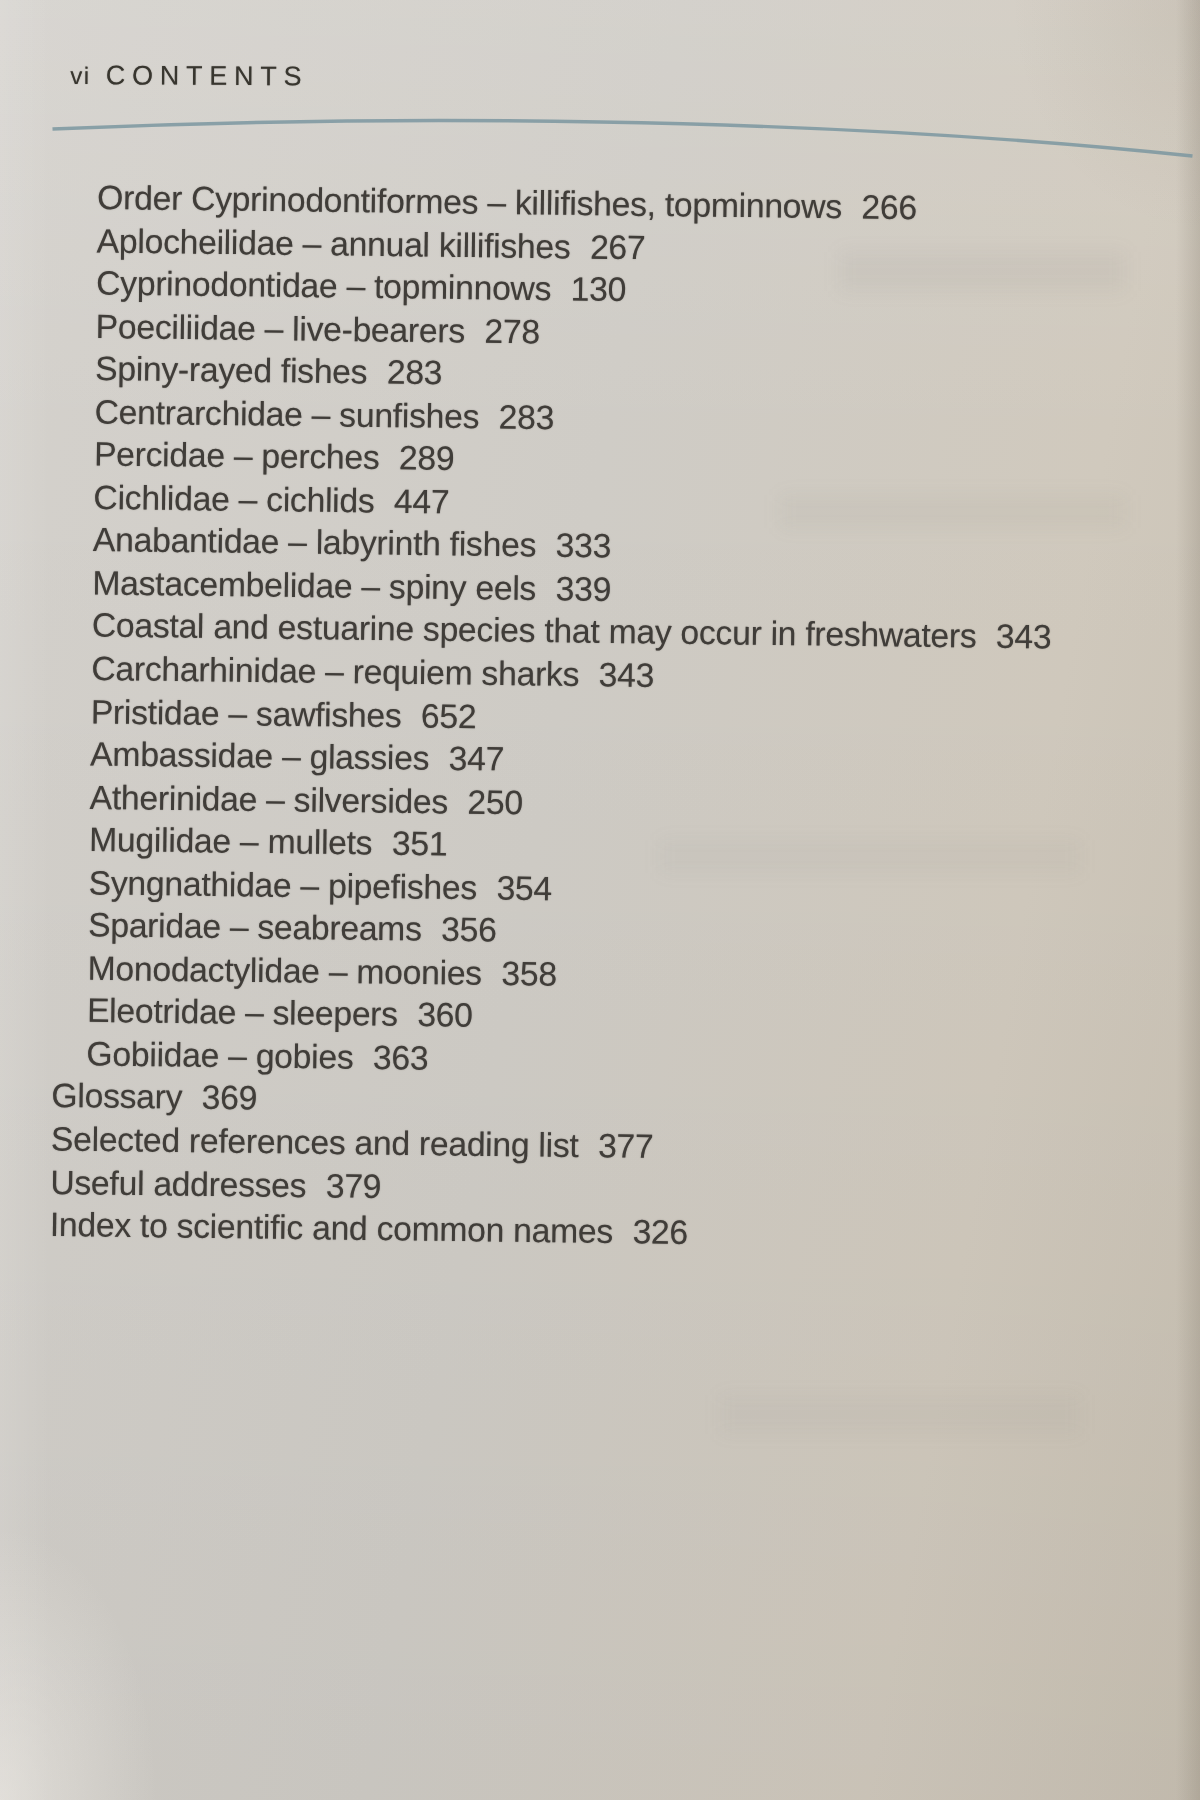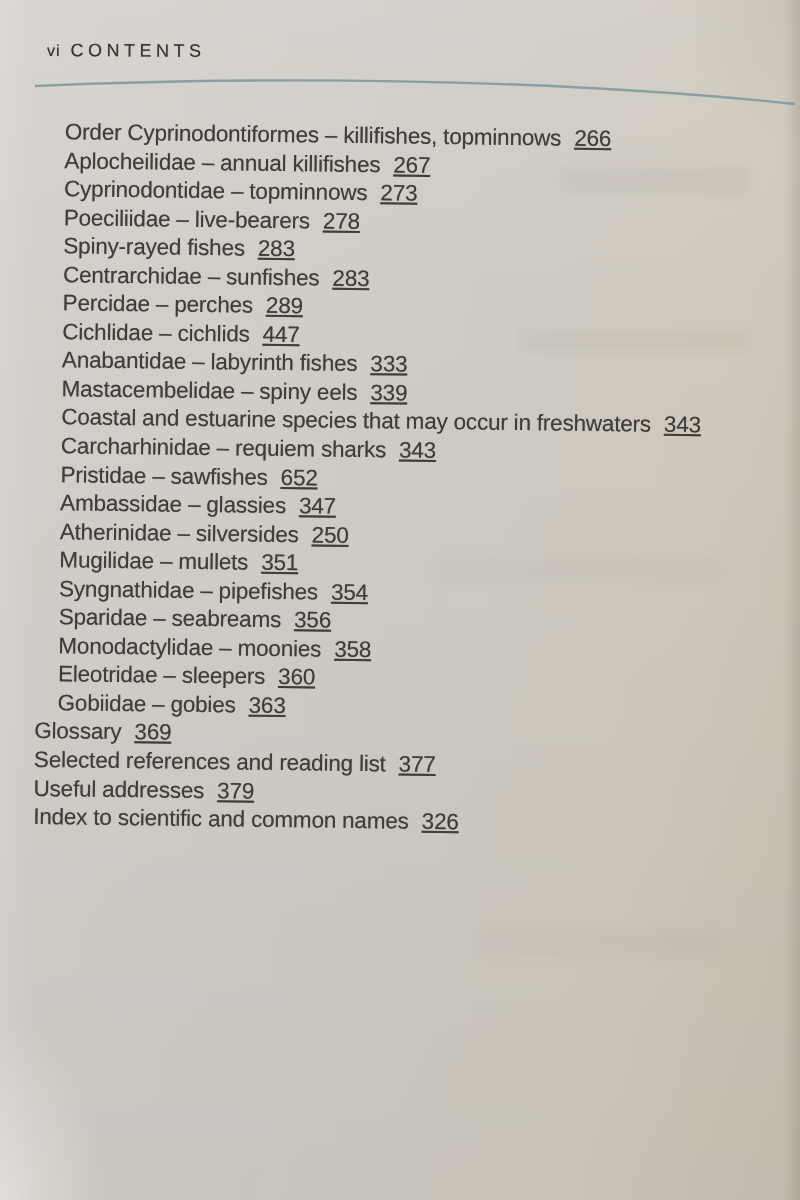--- a/index.html
+++ b/index.html
@@ -82,21 +82,21 @@
   }
   .toc-row {
     line-height: 28.55px;
     font-size: 22.5px;
     color: #403d39;
     letter-spacing: -0.2px;
     white-space: nowrap;
     text-shadow: 0 0 0.8px rgba(50,46,40,0.50);
   }
   .toc-row.indent { padding-left: 23px; }
-  .toc-page { margin-left: 13px; text-decoration: underline; }
+  .toc-page { margin-left: 13px; }
 </style>
 </head>
 <body>
 
 <div class="page">
 
   <div class="gutter-light-left"></div>
   <div class="edge-shade-right"></div>
   <div class="corner-shade-topright"></div>
   <div class="curl-highlight-bottomleft"></div>
@@ -109,21 +109,21 @@
     <span class="folio">vi</span><span class="head-title">CONTENTS</span>
   </div>
 
   <svg class="rule-svg" width="800" height="130" viewBox="0 0 800 130">
     <path d="M 35 86 C 250 76.5, 540 77, 795 104" fill="none" stroke="#7b97a0" stroke-width="2.3" opacity="0.85"></path>
   </svg>
 
   <div class="toc">
       <div class="toc-row indent"><span>Order Cyprinodontiformes – killifishes, topminnows</span><span class="toc-page">266</span></div>
       <div class="toc-row indent"><span>Aplocheilidae – annual killifishes</span><span class="toc-page">267</span></div>
-      <div class="toc-row indent"><span>Cyprinodontidae – topminnows</span><span class="toc-page">273</span></div>
+      <div class="toc-row indent"><span>Cyprinodontidae – topminnows</span><span class="toc-page">130</span></div>
       <div class="toc-row indent"><span>Poeciliidae – live-bearers</span><span class="toc-page">278</span></div>
       <div class="toc-row indent"><span>Spiny-rayed fishes</span><span class="toc-page">283</span></div>
       <div class="toc-row indent"><span>Centrarchidae – sunfishes</span><span class="toc-page">283</span></div>
       <div class="toc-row indent"><span>Percidae – perches</span><span class="toc-page">289</span></div>
       <div class="toc-row indent"><span>Cichlidae – cichlids</span><span class="toc-page">447</span></div>
       <div class="toc-row indent"><span>Anabantidae – labyrinth fishes</span><span class="toc-page">333</span></div>
       <div class="toc-row indent"><span>Mastacembelidae – spiny eels</span><span class="toc-page">339</span></div>
       <div class="toc-row indent"><span>Coastal and estuarine species that may occur in freshwaters</span><span class="toc-page">343</span></div>
       <div class="toc-row indent"><span>Carcharhinidae – requiem sharks</span><span class="toc-page">343</span></div>
       <div class="toc-row indent"><span>Pristidae – sawfishes</span><span class="toc-page">652</span></div>

